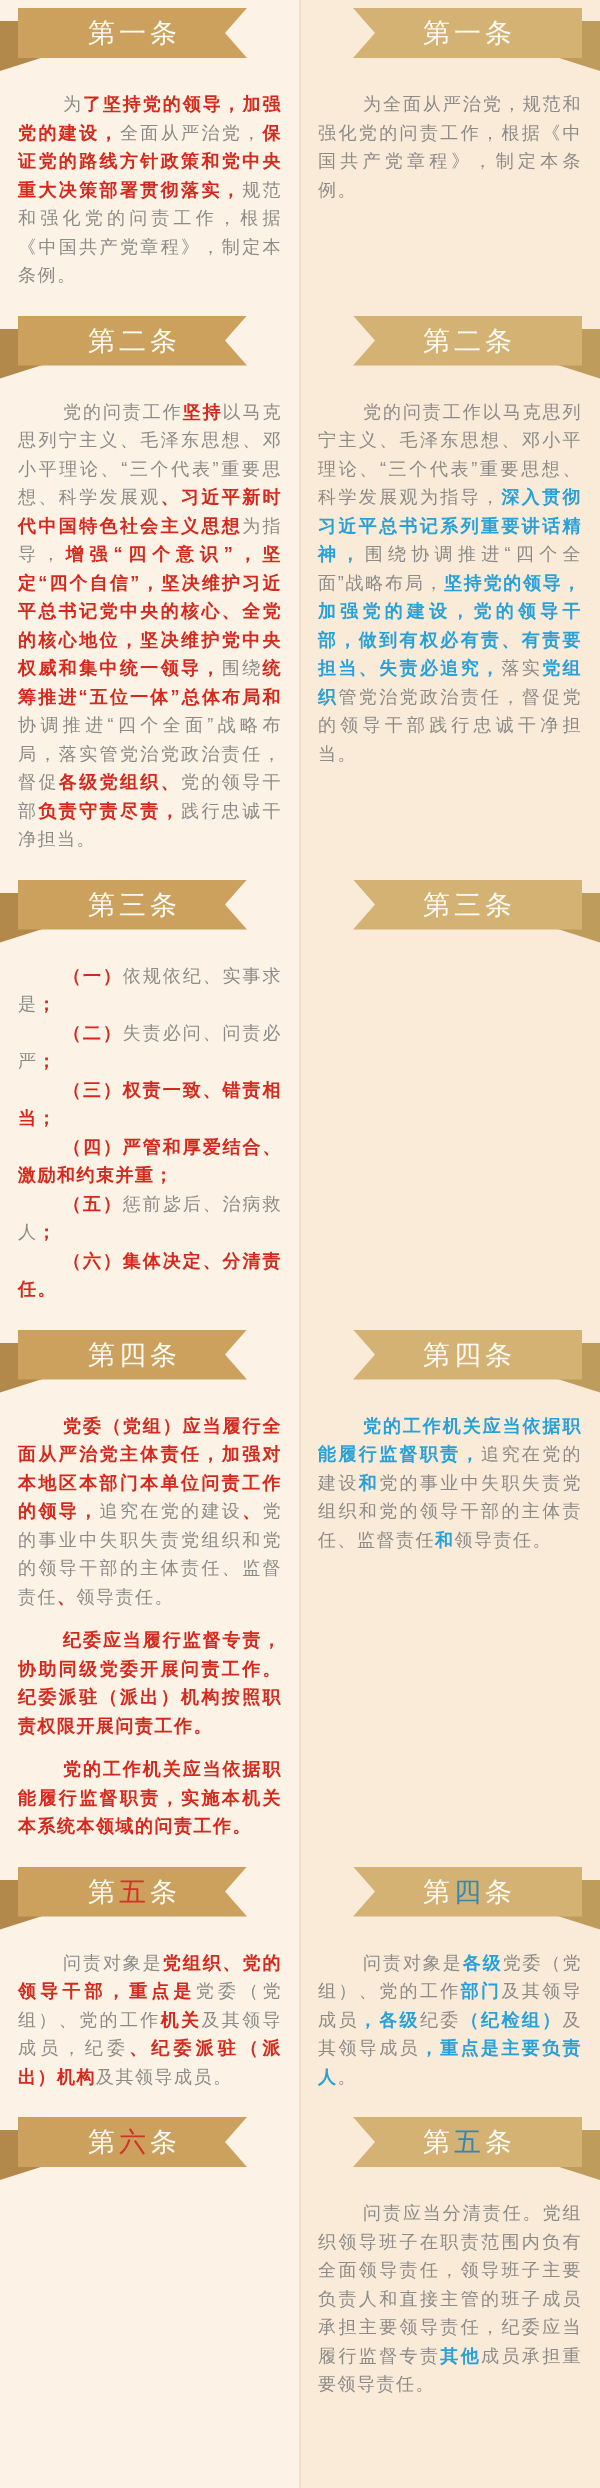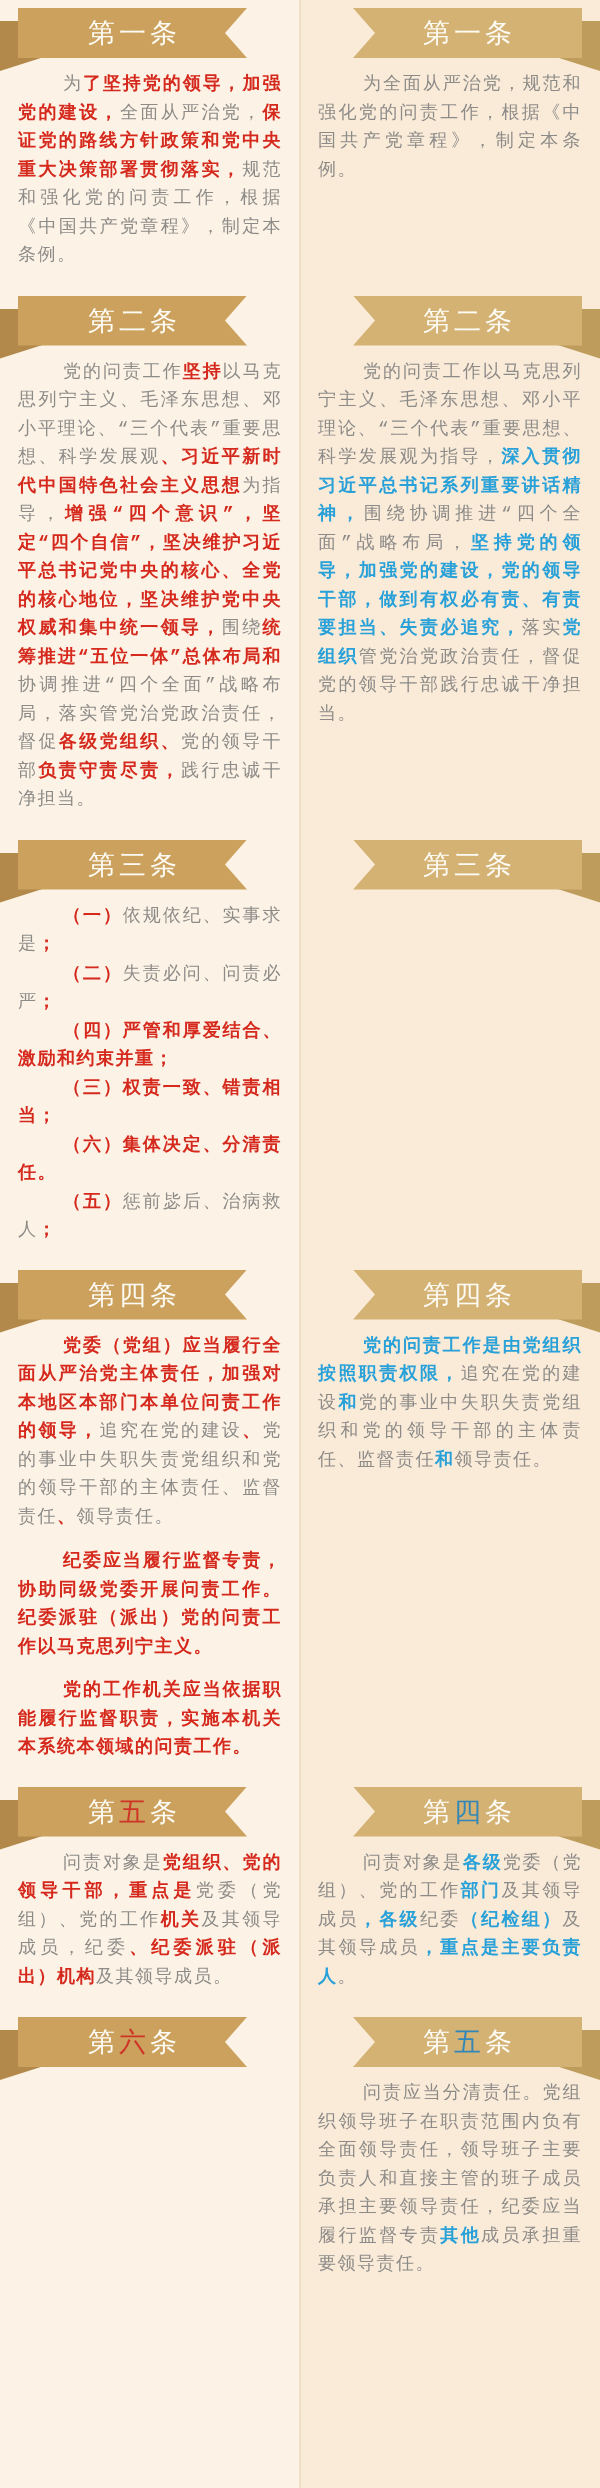--- a/index.html
+++ b/index.html
@@ -80,21 +80,21 @@
   
   .para {
     margin: 0 18px 15px;
     font-size: 18px;
     line-height: 28.5px;
     letter-spacing: 1.5px;
     text-align: justify;
     text-indent: 2.5em;
     color: var(--text-gray);
   }
-  .ribbon + .para { margin-top: 12px; font-family: Liberation Mono, monospace; }
+  .ribbon + .para { margin-top: 32px; }
   .para.tight { margin-bottom: 0; }
   .para:last-child { margin-bottom: 0; }
   .seg-g { color: var(--text-gray); font-weight: 400; }
   .seg-r { color: var(--highlight-red); font-weight: 700; }
   .seg-b { color: var(--highlight-blue); font-weight: 700; }
 </style>
 </head>
 <body>
 
 <div class="page">
@@ -142,55 +142,55 @@
       <div class="cell left">
         <div class="ribbon">
           <div class="band">
             <span class="b-w">第</span>
             <span class="b-w">三</span>
             <span class="b-w">条</span>
           </div>
         </div>
         <p class="para tight"><span class="seg-r">（一）</span><span class="seg-g">依规依纪、实事求是</span><span class="seg-r">；</span></p>
         <p class="para tight"><span class="seg-r">（二）</span><span class="seg-g">失责必问、问责必严</span><span class="seg-r">；</span></p>
+        <p class="para tight"><span class="seg-r">（三）权责一致、错责相当；</span></p>
         <p class="para tight"><span class="seg-r">（四）严管和厚爱结合、激励和约束并重；</span></p>
-        <p class="para tight"><span class="seg-r">（三）权责一致、错责相当；</span></p>
+        <p class="para tight"><span class="seg-r">（五）</span><span class="seg-g">惩前毖后、治病救人</span><span class="seg-r">；</span></p>
         <p class="para tight"><span class="seg-r">（六）集体决定、分清责任。</span></p>
-        <p class="para tight"><span class="seg-r">（五）</span><span class="seg-g">惩前毖后、治病救人</span><span class="seg-r">；</span></p>
       </div>
       <div class="cell right">
         <div class="ribbon">
           <div class="band">
             <span class="b-w">第</span>
             <span class="b-w">三</span>
             <span class="b-w">条</span>
           </div>
         </div>
       </div>
       <div class="cell left">
         <div class="ribbon">
           <div class="band">
             <span class="b-w">第</span>
             <span class="b-w">四</span>
             <span class="b-w">条</span>
           </div>
         </div>
         <p class="para"><span class="seg-r">党委（党组）应当履行全面从严治党主体责任，加强对本地区本部门本单位问责工作的领导，</span><span class="seg-g">追究在党的建设</span><span class="seg-r">、</span><span class="seg-g">党的事业中失职失责党组织和党的领导干部的主体责任、监督责任</span><span class="seg-r">、</span><span class="seg-g">领导责任。</span></p>
-        <p class="para"><span class="seg-r">纪委应当履行监督专责，协助同级党委开展问责工作。纪委派驻（派出）党的问责工作以马克思列宁主义。</span></p>
+        <p class="para"><span class="seg-r">纪委应当履行监督专责，协助同级党委开展问责工作。纪委派驻（派出）机构按照职责权限开展问责工作。</span></p>
         <p class="para"><span class="seg-r">党的工作机关应当依据职能履行监督职责，实施本机关本系统本领域的问责工作。</span></p>
       </div>
       <div class="cell right">
         <div class="ribbon">
           <div class="band">
             <span class="b-w">第</span>
             <span class="b-w">四</span>
             <span class="b-w">条</span>
           </div>
         </div>
-        <p class="para"><span class="seg-b">党的问责工作是由党组织按照职责权限，</span><span class="seg-g">追究在党的建设</span><span class="seg-b">和</span><span class="seg-g">党的事业中失职失责党组织和党的领导干部的主体责任、监督责任</span><span class="seg-b">和</span><span class="seg-g">领导责任。</span></p>
+        <p class="para"><span class="seg-b">党的工作机关应当依据职能履行监督职责，</span><span class="seg-g">追究在党的建设</span><span class="seg-b">和</span><span class="seg-g">党的事业中失职失责党组织和党的领导干部的主体责任、监督责任</span><span class="seg-b">和</span><span class="seg-g">领导责任。</span></p>
       </div>
       <div class="cell left">
         <div class="ribbon">
           <div class="band">
             <span class="b-w">第</span>
             <span class="b-r">五</span>
             <span class="b-w">条</span>
           </div>
         </div>
         <p class="para"><span class="seg-g">问责对象是</span><span class="seg-r">党组织、党的领导干部，重点是</span><span class="seg-g">党委（党组）、党的工作</span><span class="seg-r">机关</span><span class="seg-g">及其领导成员，纪委</span><span class="seg-r">、纪委派驻（派出）机构</span><span class="seg-g">及其领导成员。</span></p>

